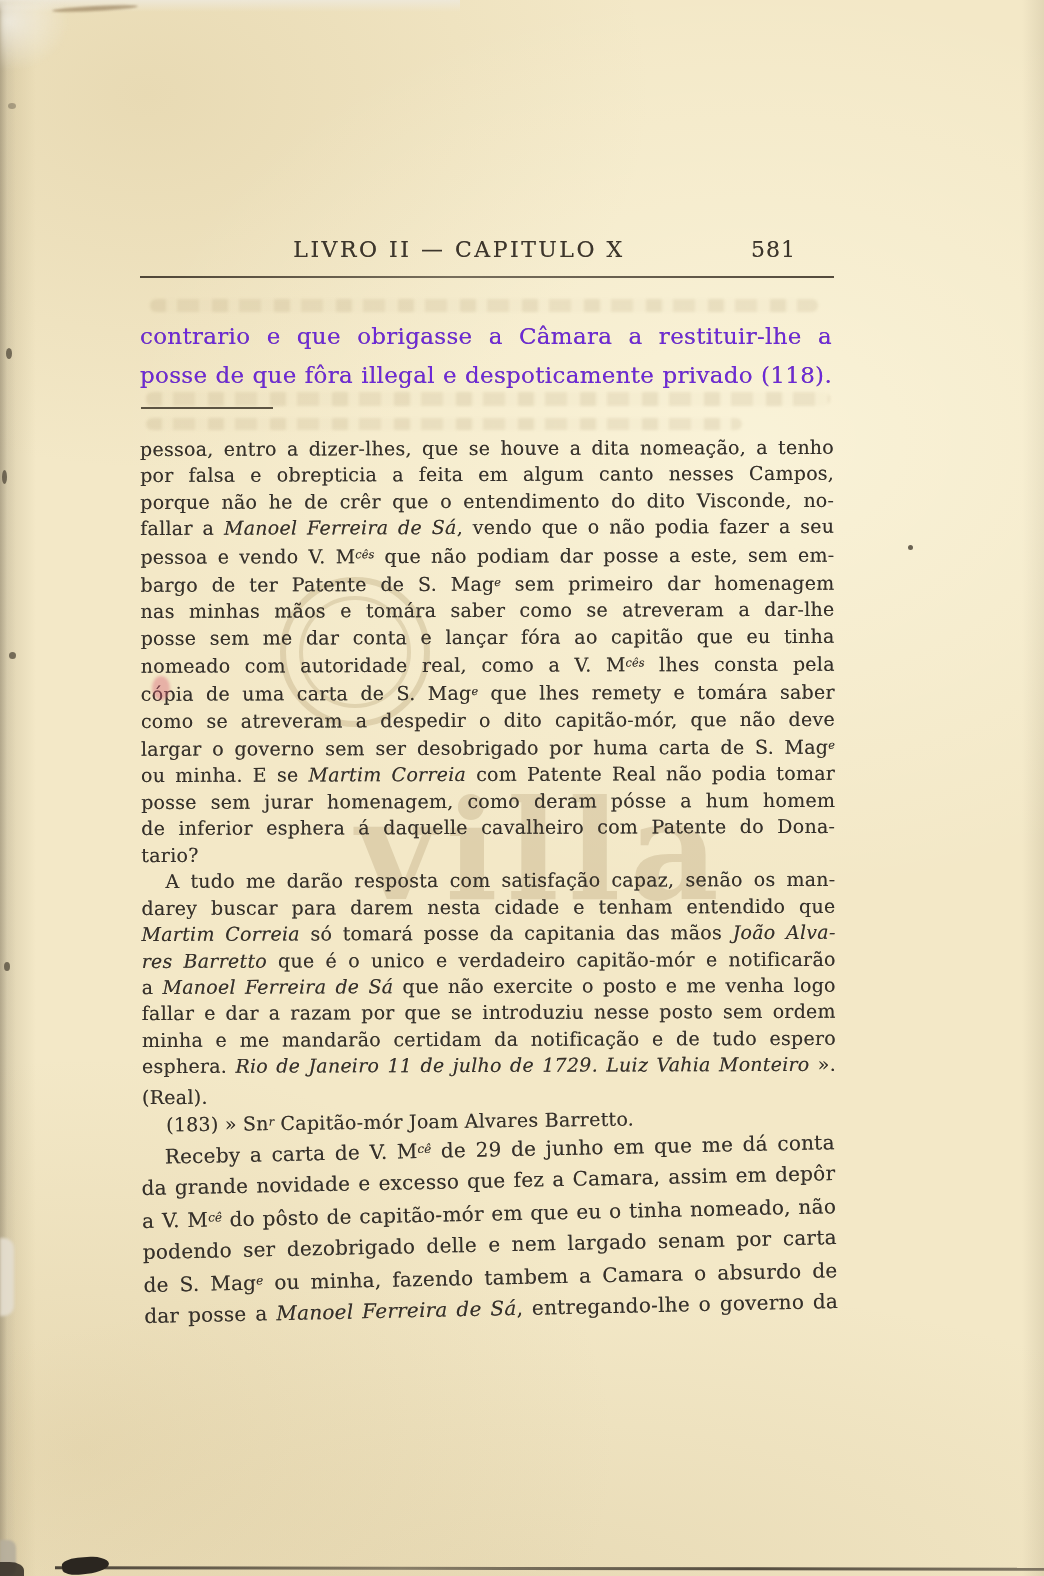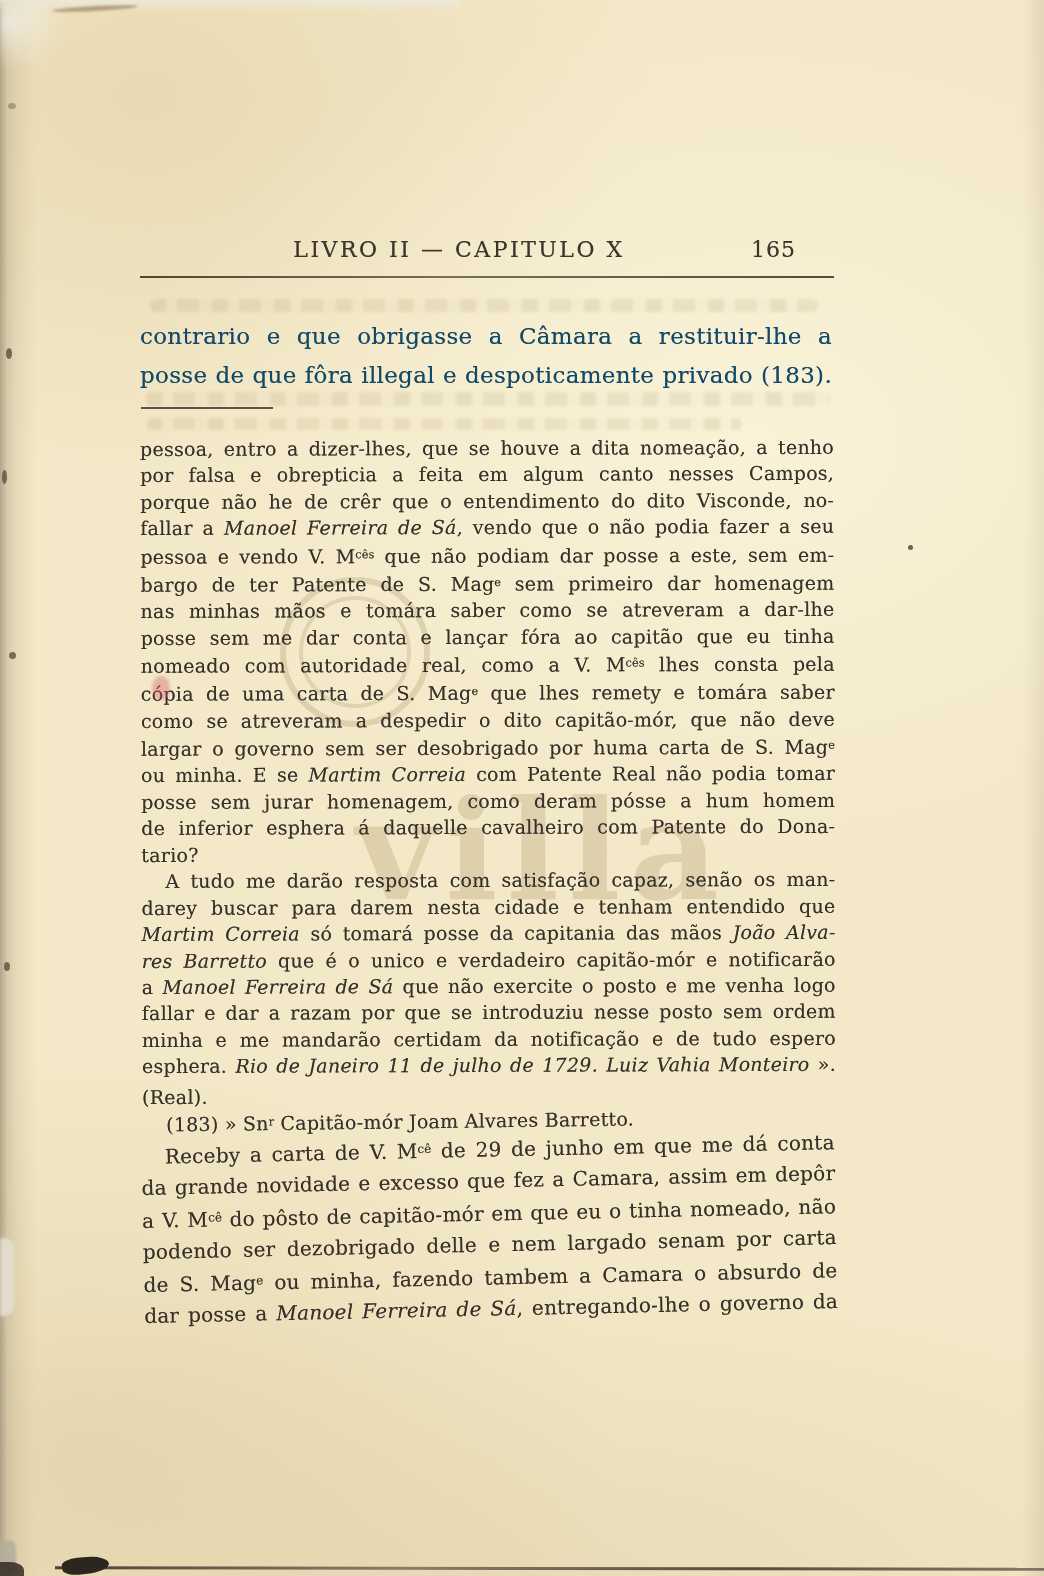--- a/index.html
+++ b/index.html
@@ -90,61 +90,61 @@
   .content { position: absolute; inset: 0; z-index: 3;
     text-shadow: 0 0 0.5px rgba(53,48,42,0.55); }
   .header { position: absolute; left: 140px; top: 237px; width: 694px; height: 30px;
     font-size: 22px; color: #3d362c; }
   .header-title { position: absolute; left: 0; right: 0; text-align: center;
     letter-spacing: 2.5px; transform: translateX(-28px); }
   .page-number { position: absolute; right: 38px; top: 0; letter-spacing: 1px; }
   .rule-header { position: absolute; left: 140px; top: 276px; width: 694px; height: 2px;
     background: linear-gradient(90deg, rgba(66,57,44,0.92), rgba(66,57,44,0.7) 45%, rgba(66,57,44,0.9)); }
   .body-text { position: absolute; left: 140px; top: 317px; width: 692px;
-    font-size: 23px; line-height: 39px; letter-spacing: 0.3px; color: #0c4a6e; }
+    font-size: 23px; line-height: 39px; letter-spacing: 0.3px; color: #6d28d9; }
   .body-line { text-align: justify; text-align-last: justify; }
   .rule-footnote { position: absolute; left: 141px; top: 407px; width: 132px; height: 2px;
     background: rgba(66,57,44,0.85); }
 
   .footnote { position: absolute; left: 140px; top: 436px; width: 694px;
     font-size: 19px; line-height: 26.45px; letter-spacing: 0.25px; color: #35302a;
     transform: rotate(-0.18deg); transform-origin: left top; }
   .fn-line { text-align: justify; text-align-last: justify; }
   .fn-line.nj { text-align: left; text-align-last: left; }
   .fn-p.indent .fn-line.first { text-indent: 24px; }
   .fn-p3 { margin-top: 4px; }
   .fn-p4 { transform: rotate(-0.55deg); transform-origin: left center; }
   .fn-p5 { transform: rotate(-1.05deg); transform-origin: left center;
     font-size: 20px; line-height: 31px; margin-top: 2px; }
   .it  { font-style: italic; }
-  .sup { font-size: 0.6em; vertical-align: 0.42em; letter-spacing: 0; }
+  .sup { font-size: 0.6em; vertical-align: 0.42em; letter-spacing: 0; font-style: italic; }
 </style>
 </head>
 <body>
 
 <div class="page">
   <div class="paper"></div>
 
   <div class="wm wm-rings"></div>
   <div class="wm wm-text wm-villa">villa</div>
 
   <div class="ghost g1"></div>
   <div class="ghost g2"></div>
   <div class="ghost g3"></div>
 
   <div class="content">
     <div class="header">
       <div class="header-title">LIVRO II — CAPITULO X</div>
-      <div class="page-number">165</div>
+      <div class="page-number">581</div>
     </div>
     <div class="rule-header"></div>
 
     <div class="body-text">
       <div class="body-line">contrario e que obrigasse a Câmara a restituir-lhe a</div>
-      <div class="body-line">posse de que fôra illegal e despoticamente privado (183).</div>
+      <div class="body-line">posse de que fôra illegal e despoticamente privado (118).</div>
     </div>
 
     <div class="rule-footnote"></div>
     <div class="footnote">
         <div class="fn-p fn-p1">
           <div class="fn-line"><span>pessoa, entro a dizer-lhes, que se houve a dita nomeação, a tenho</span></div>
           <div class="fn-line"><span>por falsa e obrepticia a feita em algum canto nesses Campos,</span></div>
           <div class="fn-line"><span>porque não he de crêr que o entendimento do dito Visconde, no-</span></div>
           <div class="fn-line"><span>fallar a </span><span class="it">Manoel Ferreira de Sá</span><span>, vendo que o não podia fazer a seu</span></div>
           <div class="fn-line"><span>pessoa e vendo V. M</span><span class="sup">cês</span><span> que não podiam dar posse a este, sem em-</span></div>

